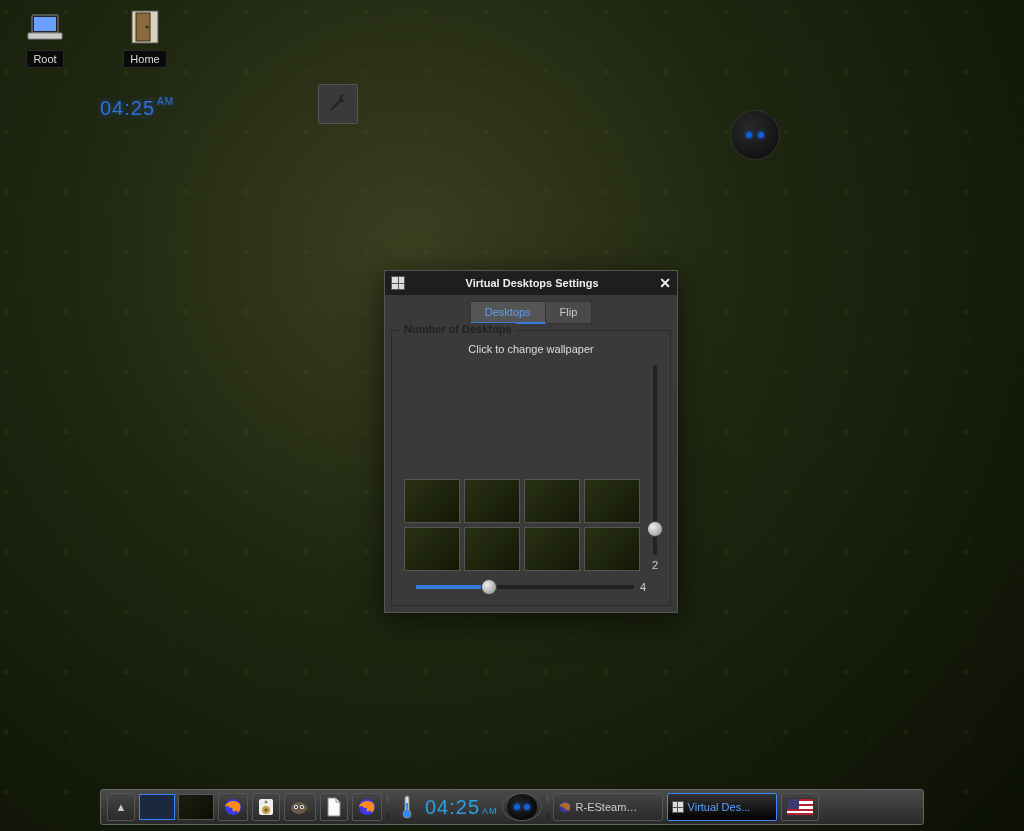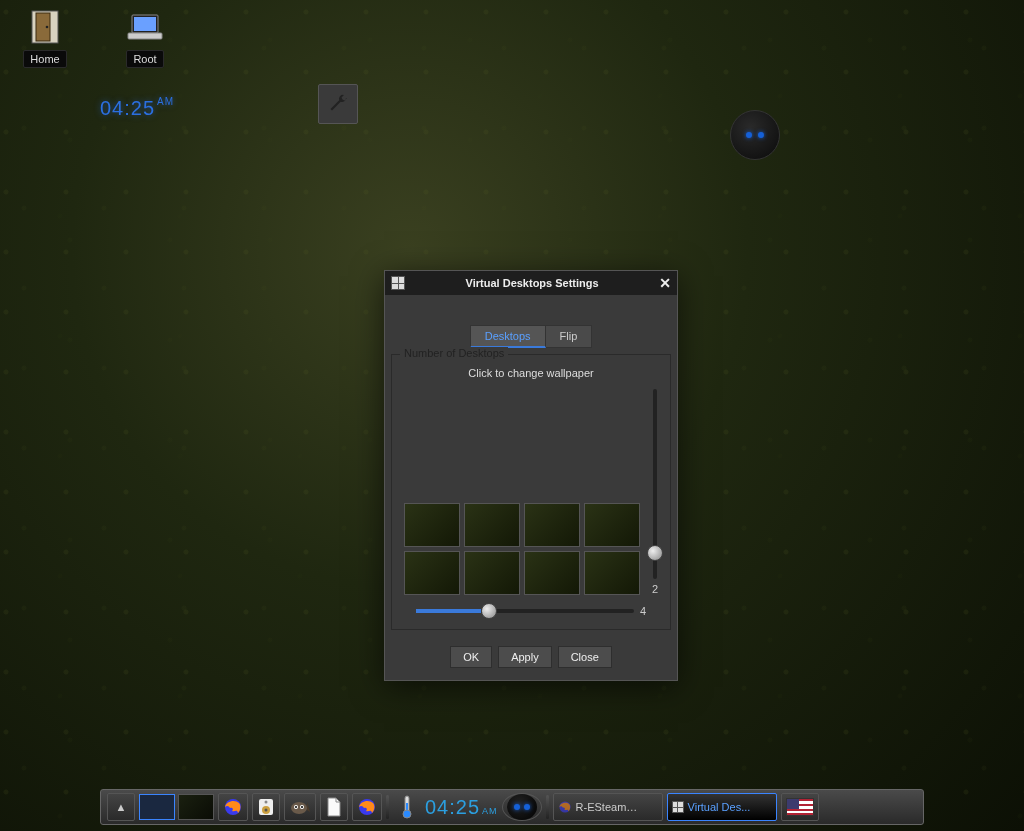--- a/index.html
+++ b/index.html
@@ -43,26 +43,26 @@
   
   .window { position:absolute; top:270px; left:384px; width:294px; background:#3a3a3a; border:1px solid #555; box-shadow:0 6px 30px rgba(0,0,0,.6); }
   .titlebar { background:#1e1e1e; height:24px; display:flex; align-items:center; justify-content:space-between; padding:0 6px; color:#eee; font-weight:bold; font-size:11px; }
   .titlebar .left { display:flex; align-items:center; gap:6px; }
   .title-text { flex:1; text-align:center; }
   .titlebar .close { cursor:pointer; font-size:14px; font-weight:bold; }
   .grid-icon { width:14px; height:14px; display:grid; grid-template-columns:1fr 1fr; grid-template-rows:1fr 1fr; gap:1px; background:#555; padding:1px; }
   .grid-icon div { background:#ddd; }
 
   .tabs { display:flex; justify-content:center; background:#3a3a3a; padding:6px 0 0 0; gap:0; }
-  .tab { padding:4px 14px; background:#4a4a4a; border:1px solid #333; font-size:11px; cursor:pointer;margin-top:24px; }
+  .tab { padding:4px 14px; background:#4a4a4a; border:1px solid #333; font-size:11px; cursor:pointer; }
   .tab.active { background:#555; color:#5aa0ff; border-bottom:2px solid #3a7adb; }
   .tab + .tab { border-left:none; }
 
   .group { border:1px solid #2a2a2a; margin:6px; padding:8px; position:relative; }
-  .group-label { position:absolute; top:-8px; left:8px; background:#3a3a3a; padding:0 4px; font-size:11px; color:#222; font-weight:normal; }
+  .group-label { position:absolute; top:-8px; left:8px; background:#3a3a3a; padding:0 4px; font-size:11px; color:#222; font-weight:bold; }
   .hint { text-align:center; font-size:11px; color:#ddd; margin:4px 0 10px; }
 
   .vd-area { display:flex; gap:6px; align-items:flex-end; }
   .vd-grid { display:grid; grid-template-columns:repeat(4,56px); grid-auto-rows:44px; gap:4px; margin-left:4px; margin-top:50px; }
   .vd-cell { background:linear-gradient(135deg,#2a3215,#131806); border:1px solid #555; cursor:pointer; }
   .vslider-wrap { display:flex; flex-direction:column; align-items:center; gap:4px; margin-left:6px; }
   .vslider { width:4px; height:190px; background:#222; position:relative; border-radius:2px; }
   .vslider .fill { position:absolute; bottom:0; left:0; right:0; height:0; background:#3a7adb; }
   .thumb { width:16px; height:16px; border-radius:50%; background:radial-gradient(circle at 35% 35%, #eee, #888); border:1px solid #444; position:absolute; left:-6px; cursor:pointer; }
   .vslider .thumb { bottom:18px; }
@@ -93,37 +93,37 @@
   svg { display:block; }
 </style>
 </head>
 <body>
 
 <div class="grass"></div>
 
 <div class="desktop-icons">
   <div class="dicon">
     <div class="glyph">
+      <svg width="42" height="32" viewBox="0 0 42 32">
+          <rect x="8" y="4" width="26" height="18" rx="1" fill="#222" stroke="#888"></rect>
+          <rect x="10" y="6" width="22" height="14" fill="#6aa0ff"></rect>
+          <rect x="4" y="22" width="34" height="6" rx="1" fill="#ccc" stroke="#888"></rect>
+        </svg>
+    </div>
+    <div class="label">Root</div>
+  </div>
+  <div class="dicon">
+    <div class="glyph">
       <svg width="30" height="36" viewBox="0 0 30 36">
           <rect x="2" y="2" width="26" height="32" fill="#d8d2c0" stroke="#555"></rect>
           <rect x="6" y="4" width="14" height="28" fill="#8a6a3a" stroke="#3a2a10"></rect>
           <circle cx="17" cy="18" r="1.3" fill="#222"></circle>
         </svg>
     </div>
     <div class="label">Home</div>
-  </div>
-  <div class="dicon">
-    <div class="glyph">
-      <svg width="42" height="32" viewBox="0 0 42 32">
-          <rect x="8" y="4" width="26" height="18" rx="1" fill="#222" stroke="#888"></rect>
-          <rect x="10" y="6" width="22" height="14" fill="#6aa0ff"></rect>
-          <rect x="4" y="22" width="34" height="6" rx="1" fill="#ccc" stroke="#888"></rect>
-        </svg>
-    </div>
-    <div class="label">Root</div>
   </div>
 </div>
 
 <div class="clock-widget">
   <span>04:25</span><span class="ampm">AM</span>
 </div>
 
 <div class="wrench-gadget">
   <span>
     <svg width="24" height="24" viewBox="0 0 24 24">
@@ -182,25 +182,20 @@
 
     <div class="hslider-wrap">
       <div class="hslider">
         <div class="fill"></div>
         <div class="thumb"></div>
       </div>
       <div class="slider-num">4</div>
     </div>
   </div>
 
-  <div class="buttons">
-    <div class="btn">OK</div>
-    <div class="btn">Apply</div>
-    <div class="btn">Close</div>
-  </div>
 </div>
 
 <div class="taskbar">
   <div class="tb-btn">
     <span>▲</span>
   </div>
   <div class="tb-pager">
     <div class="pcell sel"></div>
     <div class="pcell"></div>
   </div>

